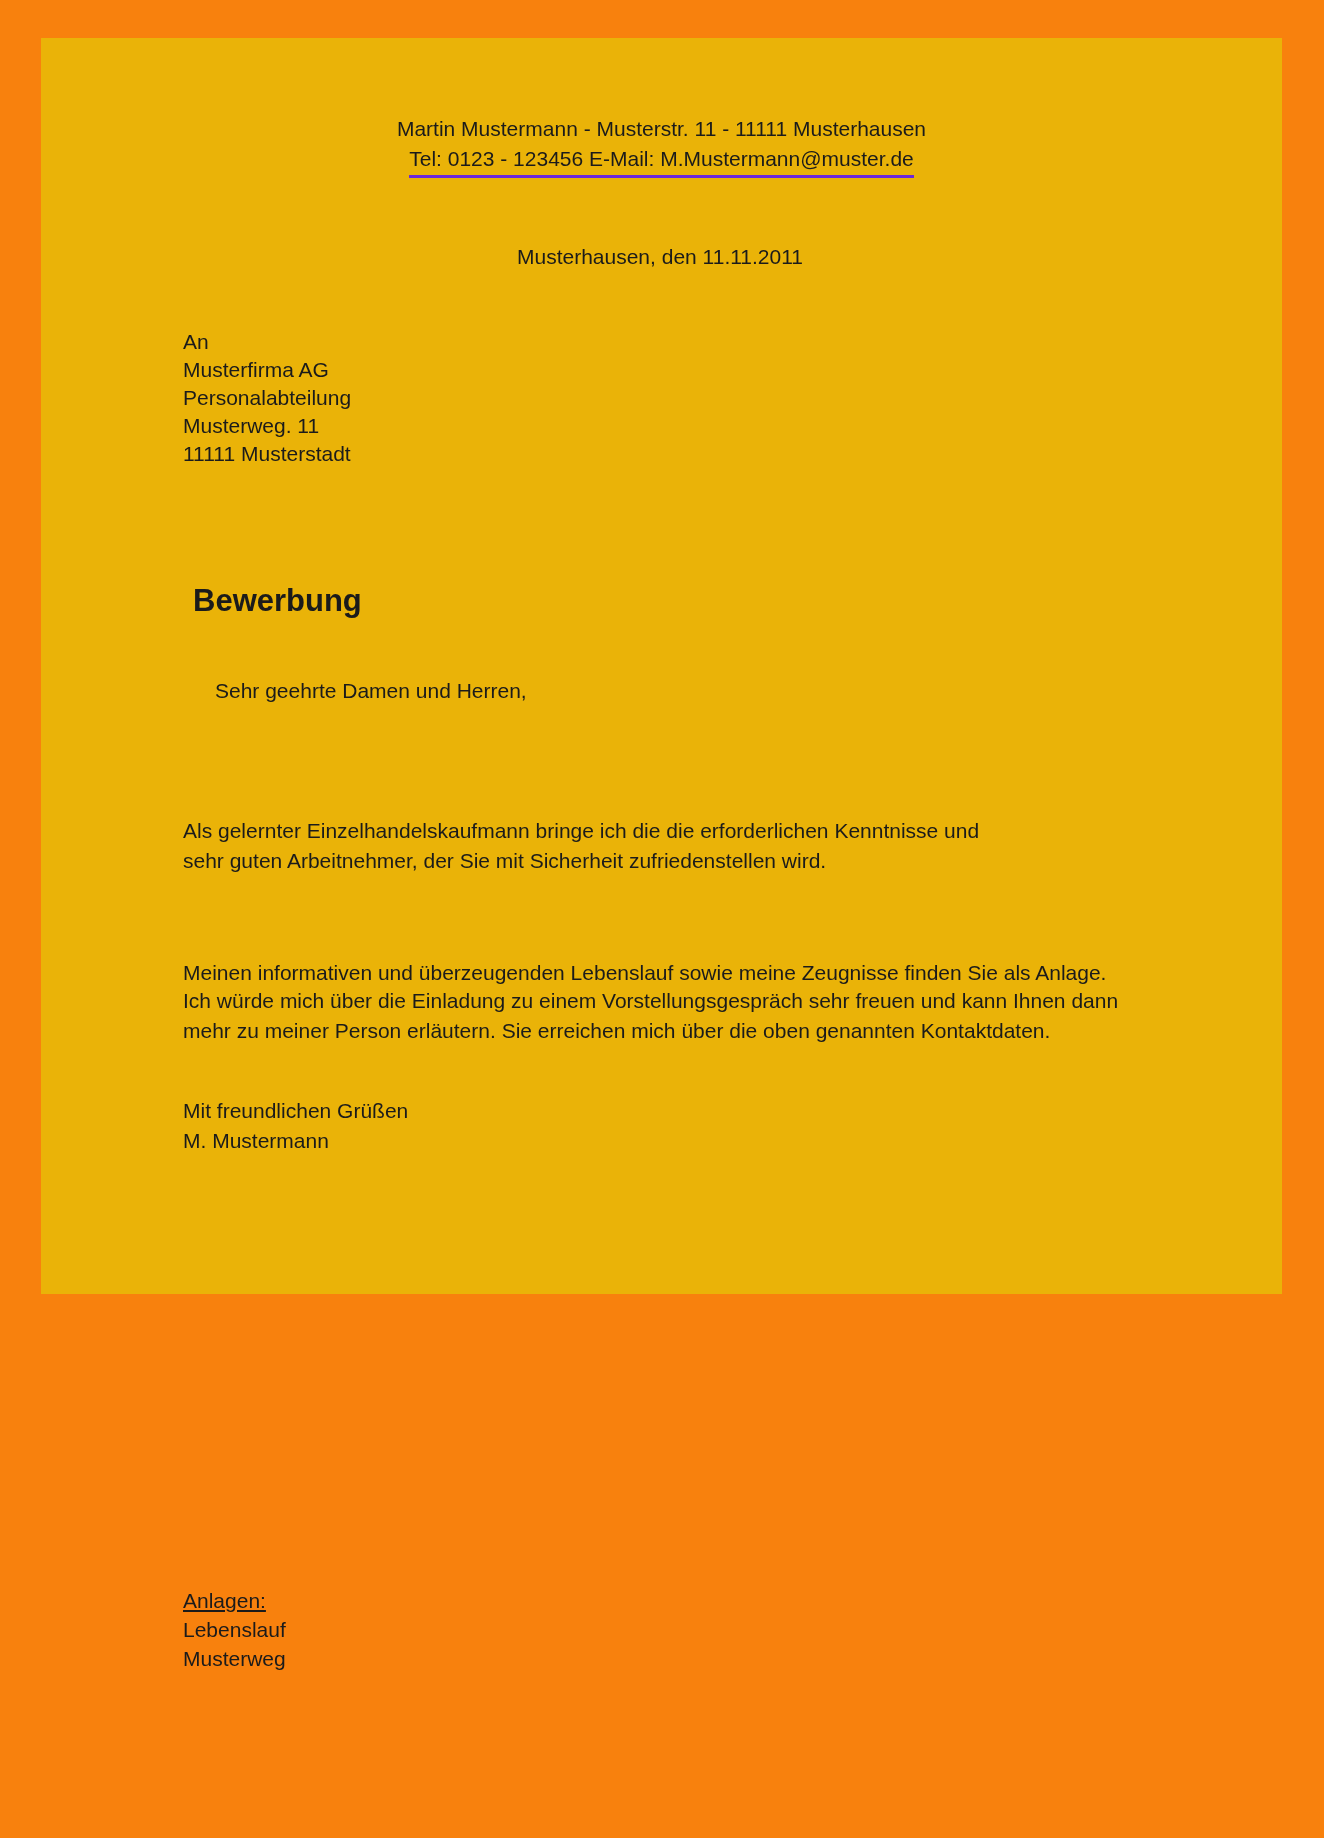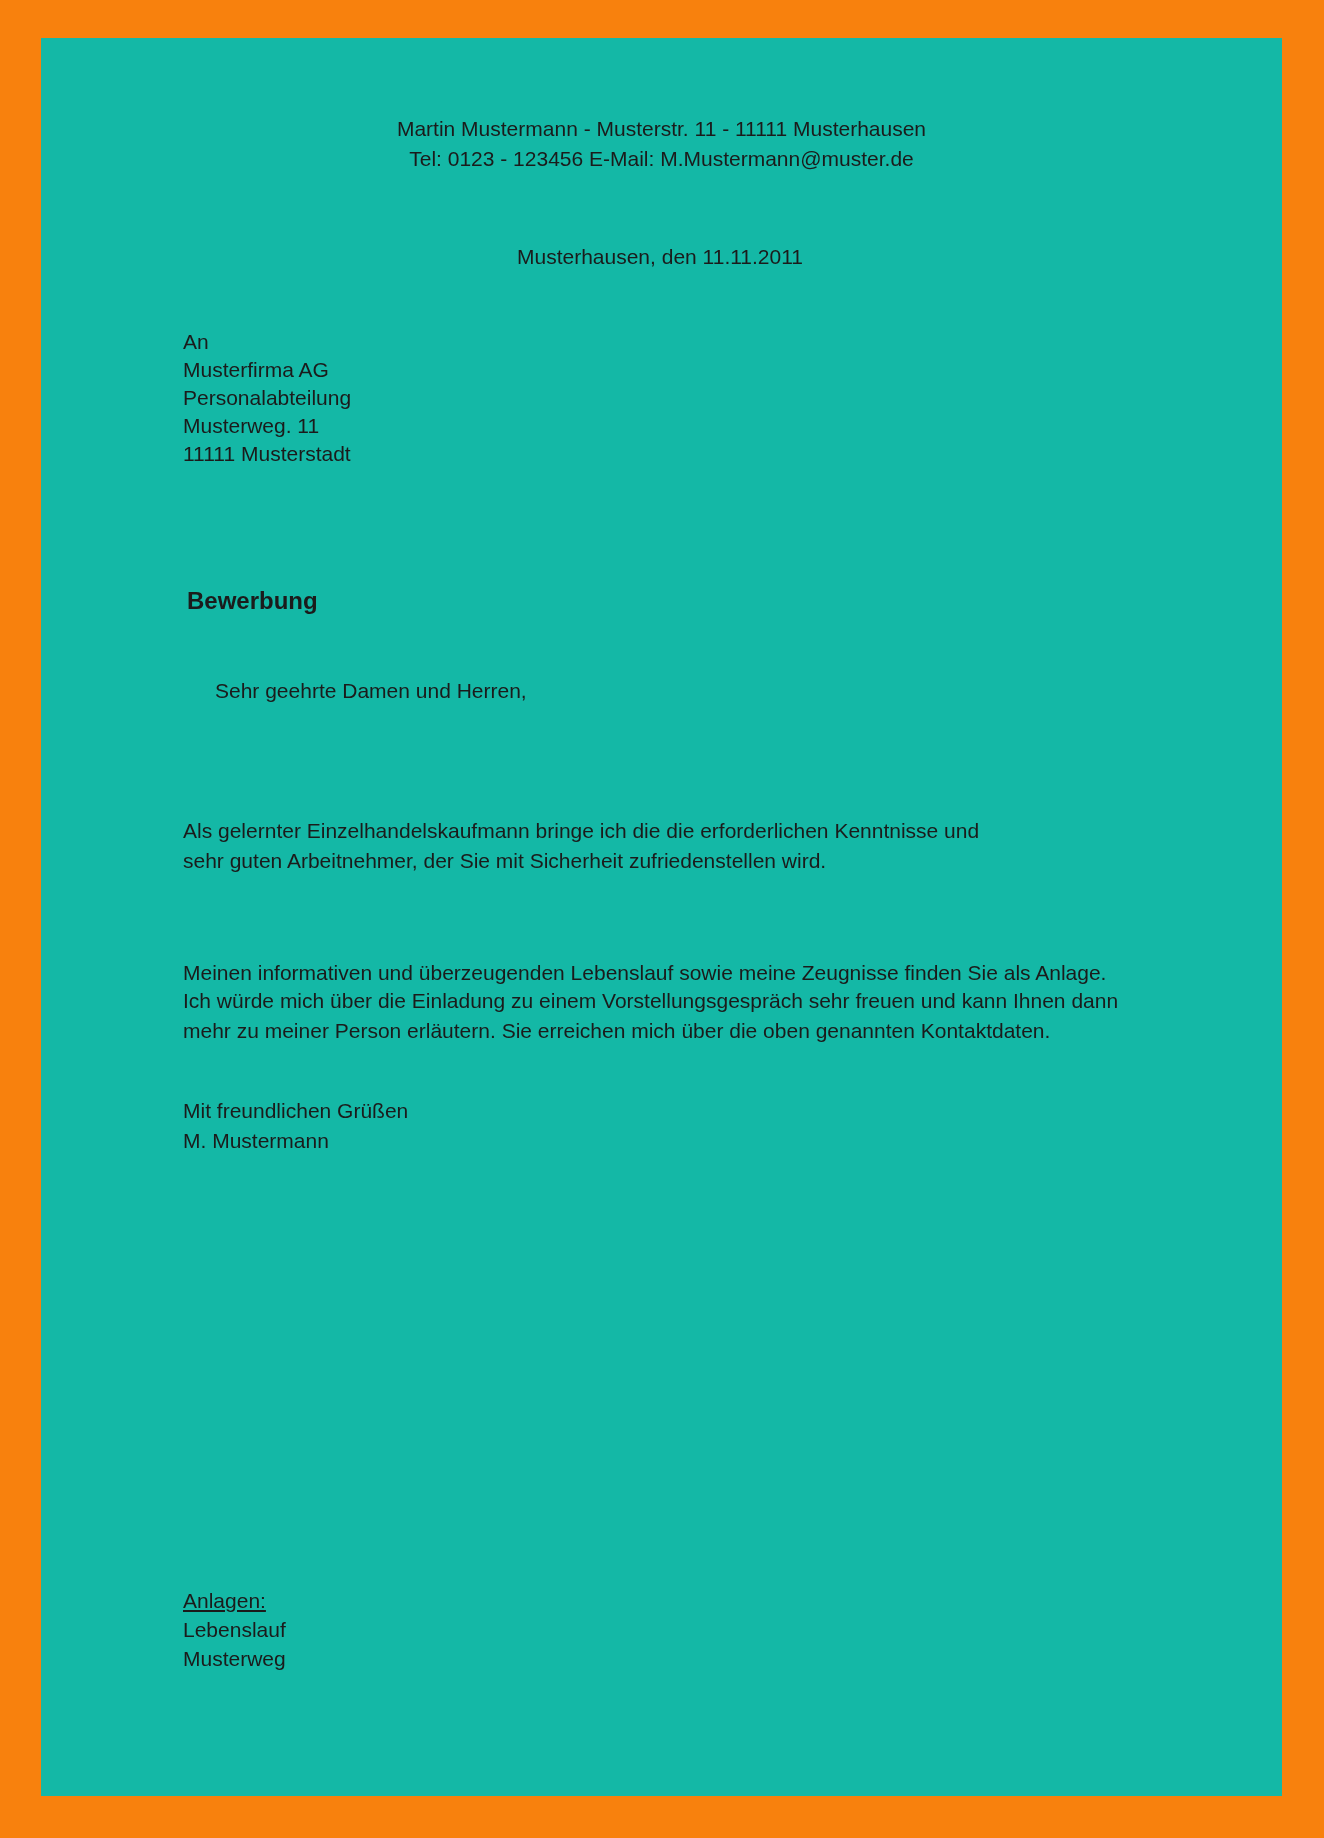--- a/index.html
+++ b/index.html
@@ -10,53 +10,53 @@
     overflow: hidden;
     font-family: "Liberation Sans", "DejaVu Sans", sans-serif;
   }
   body { background: #F8810D; position: relative; }
 
   .page {
     position: absolute;
     left: 41px;
     top: 38px;
     width: 1241px;
-    height: 1758px;
-    background: #14b8a6;
+    height: 1256px;
+    background: #eab308;
     color: #1b1b1b;
     font-size: 21px;
   }
 
   .abs { position: absolute; }
 
   .header {
     top: 76px; left: 0; right: 0;
     text-align: center;
     line-height: 30px;
   }
   .header .contact-underline {
     display: inline-block;
-    border-bottom: 3px solid #14b8a6;
+    border-bottom: 3px solid #6d28d9;
     padding-bottom: 1px;
   }
 
   .date-line {
     top: 204px; left: 142px; right: 145px;
     text-align: center;
     line-height: 30px;
   }
 
   .recipient {
     top: 290px; left: 142px;
     line-height: 28px;
   }
 
   .subject {
-    top: 545px; left: 146px;
-    font-size: 24px;
+    top: 545px; left: 152px;
+    font-size: 31px;
     font-weight: bold;
     line-height: 36px;
   }
 
   .salutation {
     top: 638px; left: 142px;
     line-height: 30px;
     margin-left: 32px;
   }
 

